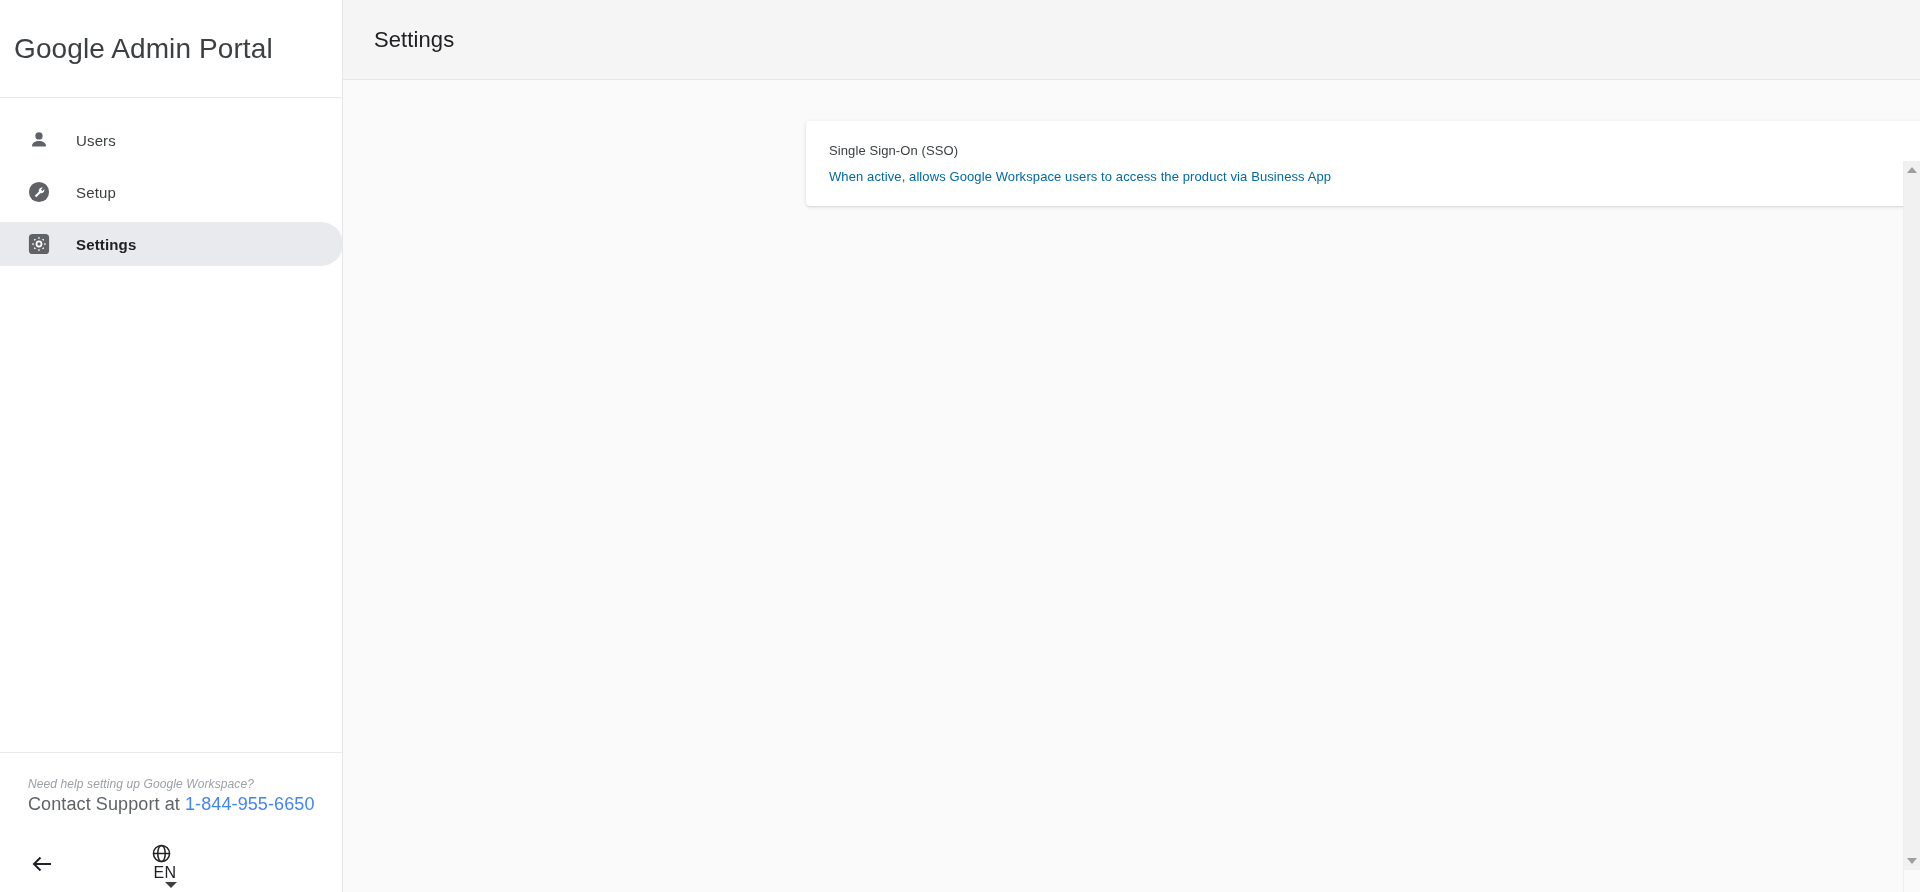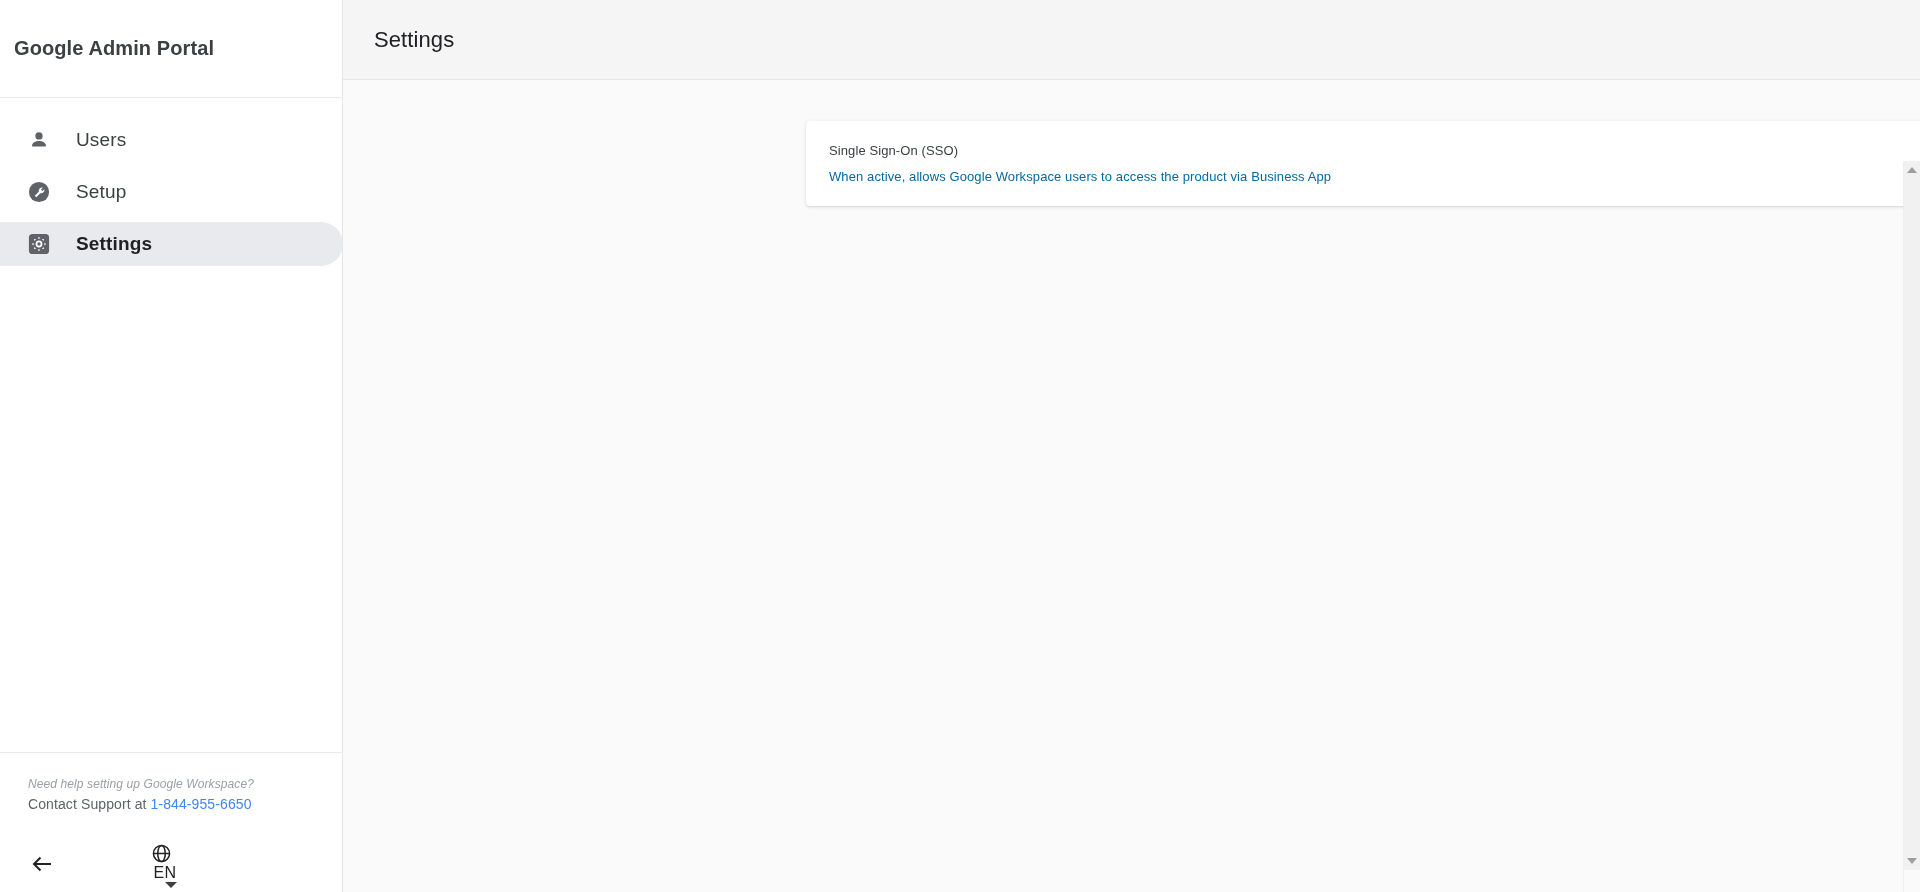--- a/index.html
+++ b/index.html
@@ -38,22 +38,22 @@
   .sidebar-header {
     height: 98px;
     display: flex;
     align-items: center;
     padding-left: 14px;
     border-bottom: 1px solid #e8eaed;
     flex: 0 0 98px;
   }
 
   .brand-title {
-    font-size: 20px;
-    font-weight: 700;
+    font-size: 28px;
+    font-weight: 400;
     color: #3c4043;
     letter-spacing: 0.1px;
   }
 
   .nav {
     padding-top: 20px;
     flex: 1 1 auto;
     overflow: hidden;
   }
 
@@ -78,21 +78,21 @@
     width: 22px;
     height: 22px;
     flex: 0 0 22px;
     margin-right: 26px;
     display: flex;
     align-items: center;
     justify-content: center;
   }
 
   .nav-label {
-    font-size: 19px;
+    font-size: 15px;
     color: #3c4043;
     font-weight: 400;
     letter-spacing: 0.15px;
   }
 
   .nav-item.active .nav-label {
     font-weight: 700;
     color: #202124;
   }
 
@@ -105,21 +105,21 @@
 
   .help-line {
     font-size: 12px;
     font-style: italic;
     color: #9aa0a6;
     line-height: 19px;
     letter-spacing: 0.1px;
   }
 
   .support-line {
-    font-size: 14px;
+    font-size: 18px;
     color: #5f6368;
     line-height: 19px;
     letter-spacing: 0.1px;
     margin-top: 1px;
   }
 
   .support-phone {
     color: #4285f4;
     text-decoration: none;
     cursor: pointer;

